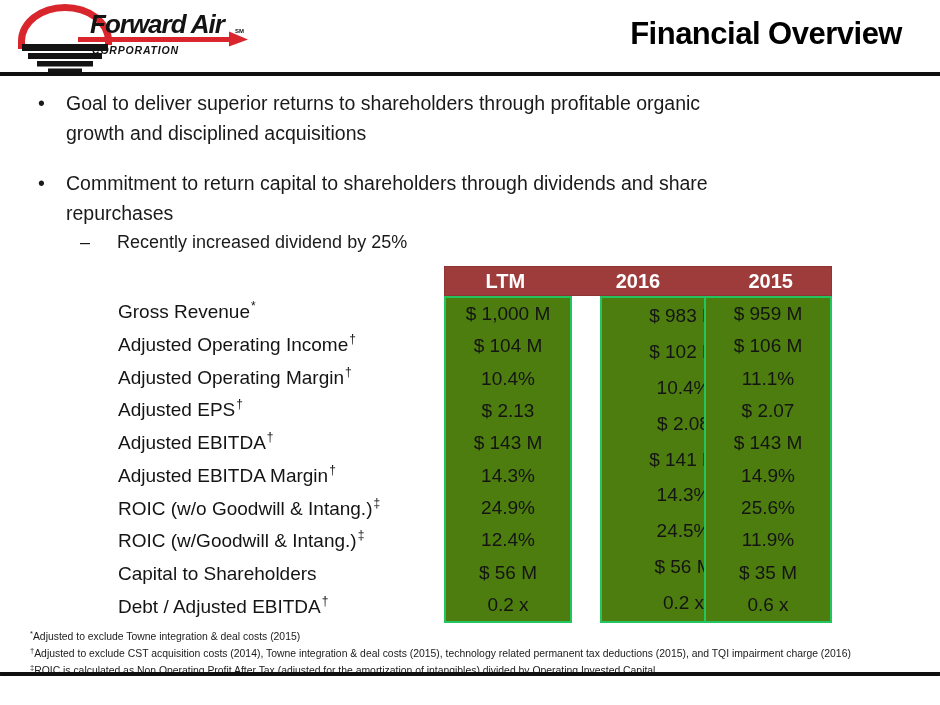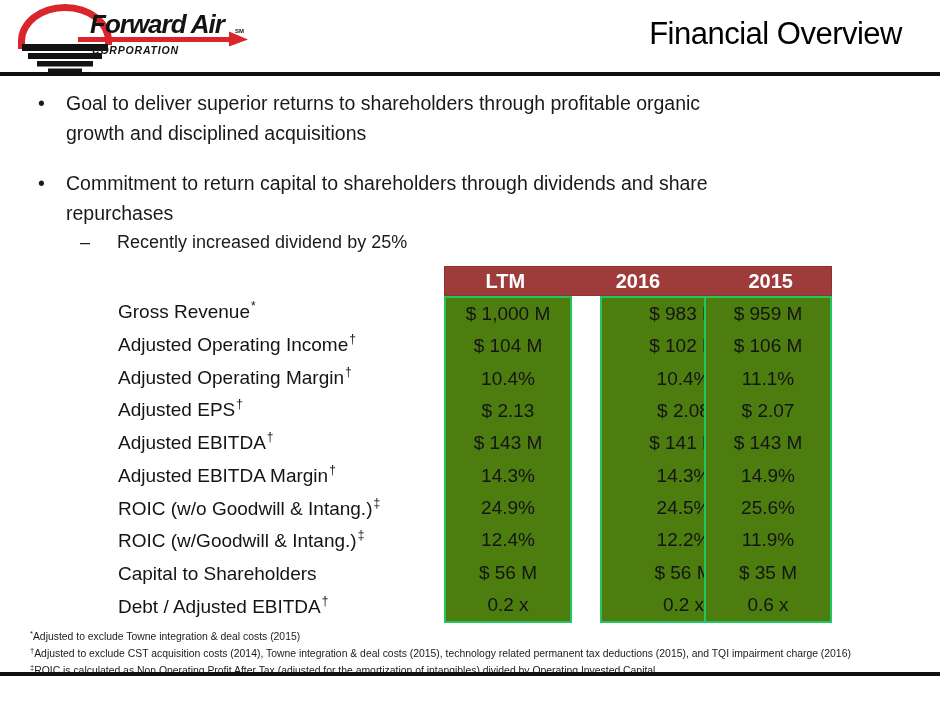--- a/index.html
+++ b/index.html
@@ -6,21 +6,21 @@
   body { background:#fff; }
   .slide {
     position:relative; width:940px; height:705px; background:#ffffff;
     font-family:"Liberation Sans", sans-serif; color:#1a1a1a; overflow:hidden;border-radius:30px;
   }
 
   
   .logo { position:absolute; left:8px; top:2px; width:244px; height:70px; }
   .slide-title {
     position:absolute; top:16px; right:38px;
-    font-size:31px; font-weight:normal; color:#000;
+    font-size:31px; font-weight:bold; color:#000;
     letter-spacing:-0.5px;
   }
   .top-rule { position:absolute; left:0; top:72px; width:940px; height:4px; background:#101010; }
 
   
   .bullet { position:absolute; left:38px; display:flex; font-size:19.5px; line-height:30px; }
   .bullet .marker { width:28px; flex:0 0 28px; }
   .bullet1 { top:88px; width:840px; }
   .bullet2 { top:168px; width:840px; }
   .sub-bullet { position:absolute; left:80px; top:229px; display:flex; font-size:18px; line-height:26px; }
@@ -172,21 +172,20 @@
   </div>
 
   <div class="col-box col-2">
     <div class="cell">$ 983 M</div>
     <div class="cell">$ 102 M</div>
     <div class="cell">10.4%</div>
     <div class="cell">$ 2.08</div>
     <div class="cell">$ 141 M</div>
     <div class="cell">14.3%</div>
     <div class="cell">24.5%</div>
-    <div class="cell">12.2%</div>
     <div class="cell">$ 56 M</div>
     <div class="cell">0.2 x</div>
   </div>
 
   <div class="col-box col-3">
     <div class="cell">$ 959 M</div>
     <div class="cell">$ 106 M</div>
     <div class="cell">11.1%</div>
     <div class="cell">$ 2.07</div>
     <div class="cell">$ 143 M</div>

